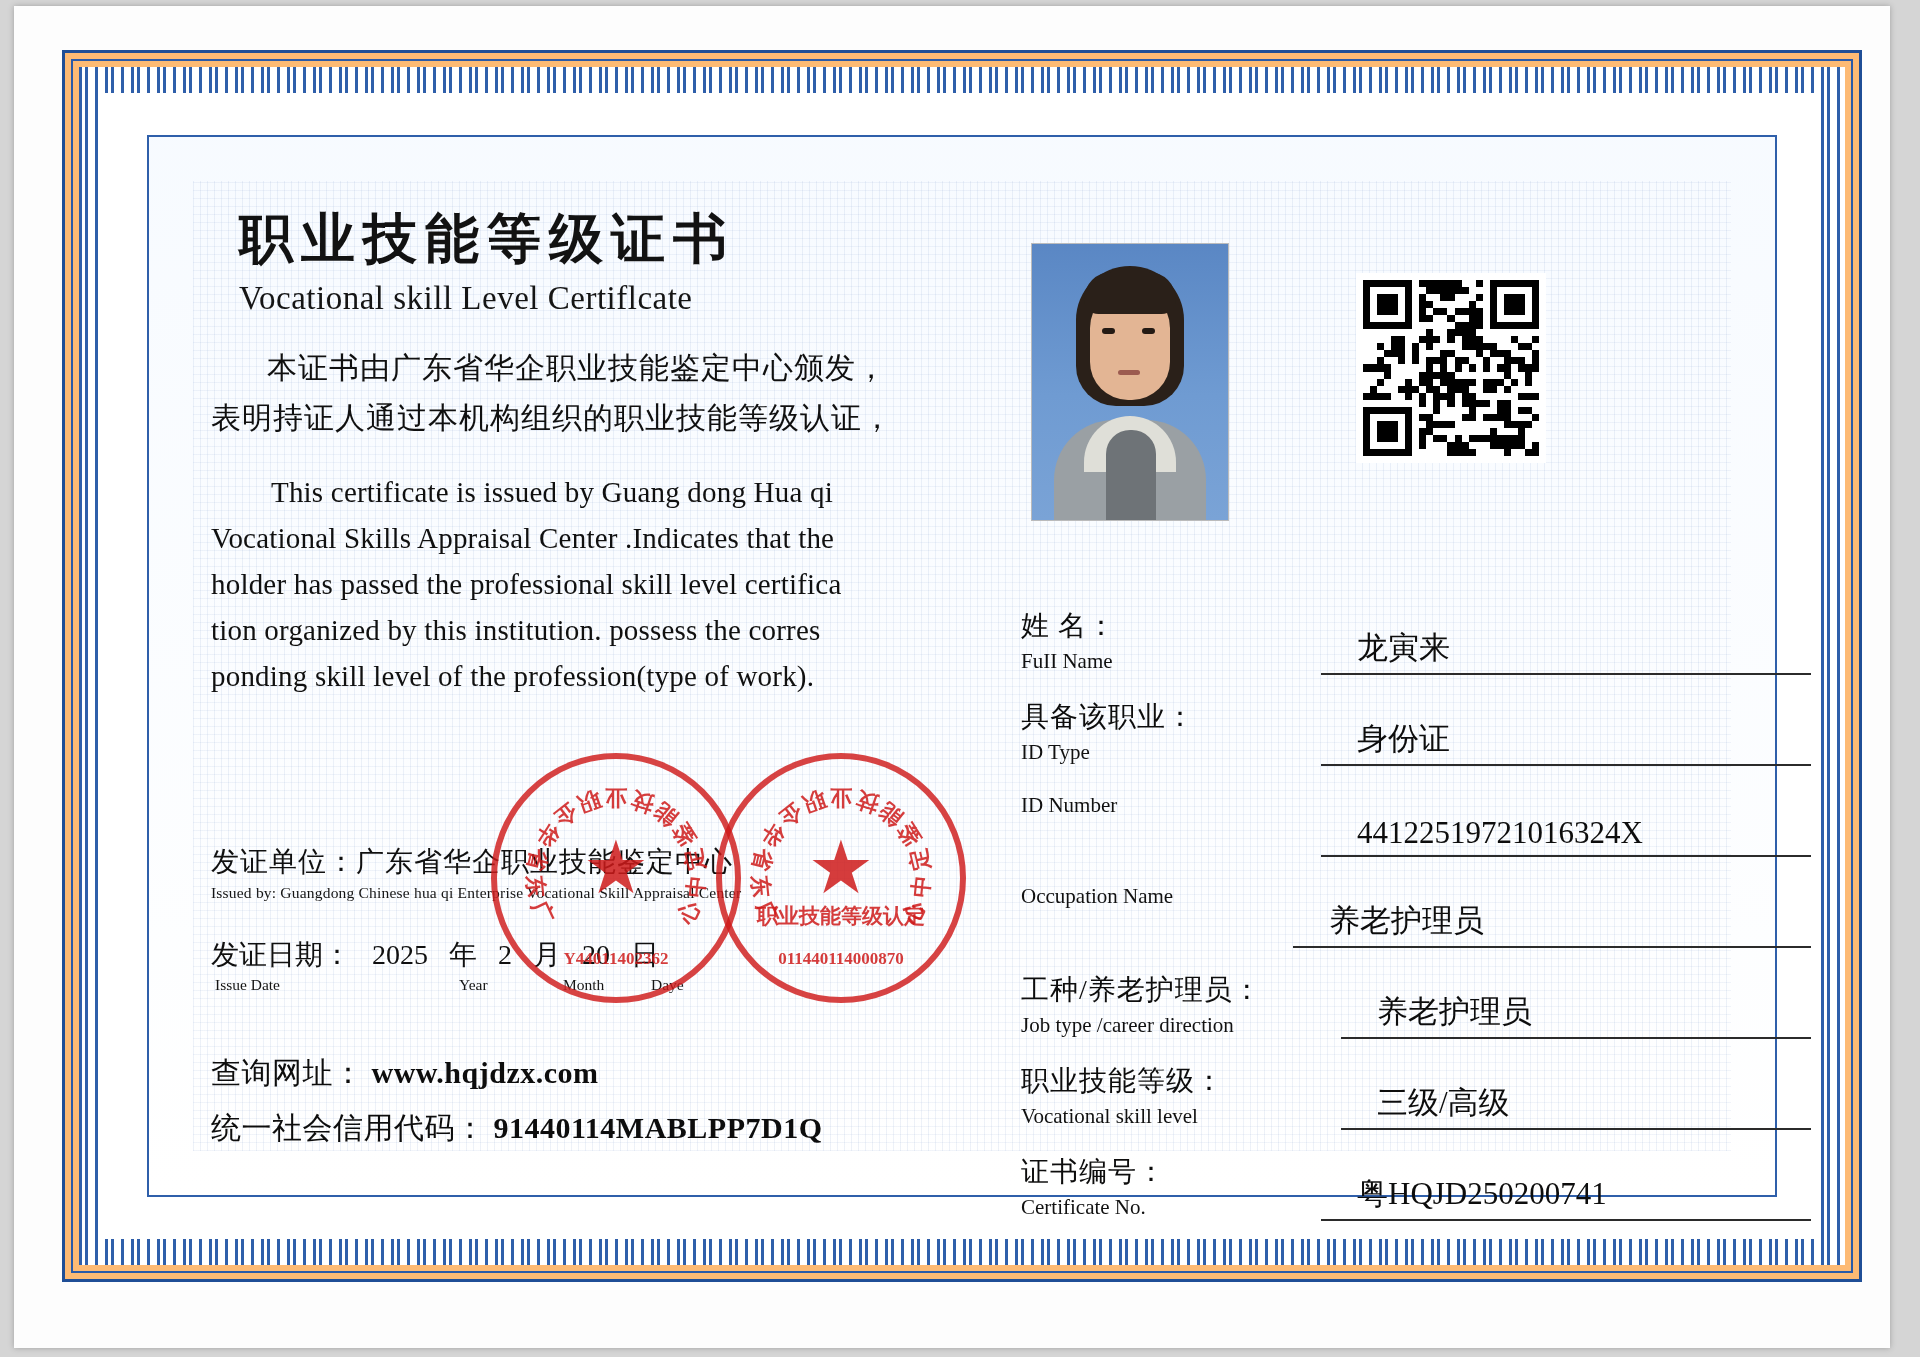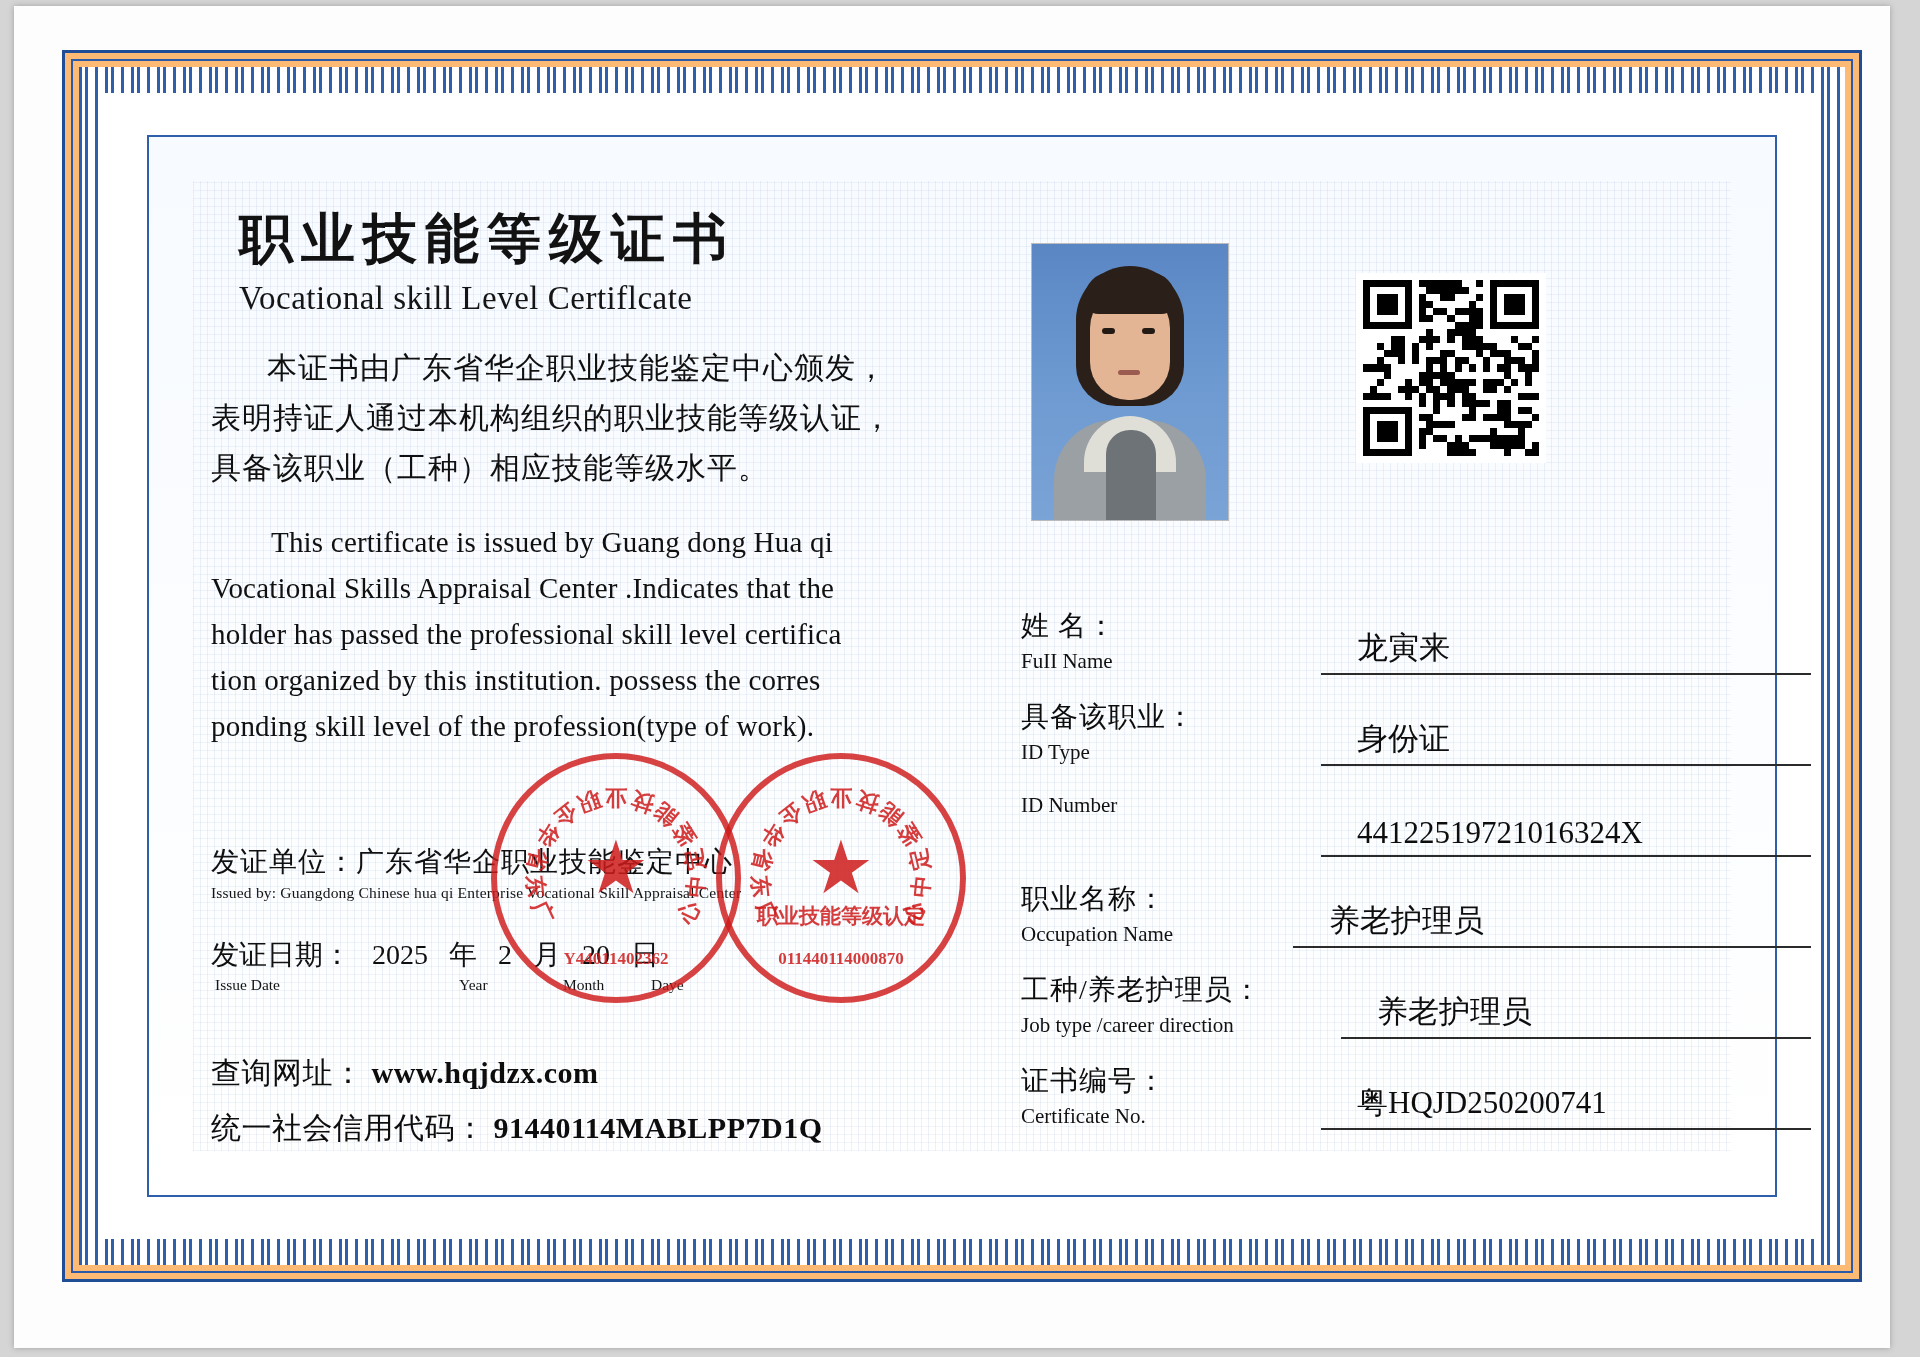--- a/index.html
+++ b/index.html
@@ -372,21 +372,20 @@
 
       <div class="content">
 
         <div class="left">
           <div class="title-cn">职业技能等级证书</div>
           <div class="title-en">Vocational skill Level  Certiflcate</div>
 
           <div class="para-cn">
             <span class="ind" style="text-indent:56px; display:block;">本证书由广东省华企职业技能鉴定中心颁发，</span>
             <span class="ind">表明持证人通过本机构组织的职业技能等级认证，</span>
-            <span class="ind">具备该职业（工种）相应技能等级水平。</span>
           </div>
 
           <div class="para-en">
             <span style="display:block; text-indent:60px;">This certificate is issued by Guang dong Hua qi</span>
             <span style="display:block;">Vocational Skills Appraisal Center .Indicates that the</span>
             <span style="display:block;">holder has passed the professional skill level certifica</span>
             <span style="display:block;">tion organized by this institution. possess the corres</span>
             <span style="display:block;">ponding  skill level of the profession(type of  work).</span>
           </div>
         </div>
@@ -1131,38 +1130,46 @@
               <div class="f-label">
                 <div class="f-en">ID Number</div>
               </div>
               <div class="f-value">
                 <span>44122519721016324X</span>
               </div>
             </div>
 
             <div class="field">
               <div class="f-label">
-                <div class="f-cn">职业名称：</div>
                 <div class="f-en">Occupation Name</div>
               </div>
               <div class="f-value wide">
                 <span>养老护理员</span>
               </div>
             </div>
 
             <div class="field">
               <div class="f-label">
                 <div class="f-cn">工种/养老护理员：</div>
                 <div class="f-en">Job type /career direction</div>
               </div>
               <div class="f-value w2">
                 <span>养老护理员</span>
               </div>
             </div>
 
+            <div class="field">
+              <div class="f-label">
+                <div class="f-cn">职业技能等级：</div>
+                <div class="f-en">Vocational skill level</div>
+              </div>
+              <div class="f-value w2">
+                <span>三级/高级</span>
+              </div>
+            </div>
 
             <div class="field">
               <div class="f-label">
                 <div class="f-cn">证书编号：</div>
                 <div class="f-en">Certificate No.</div>
               </div>
               <div class="f-value">
                 <span>粤HQJD250200741</span>
               </div>
             </div>

